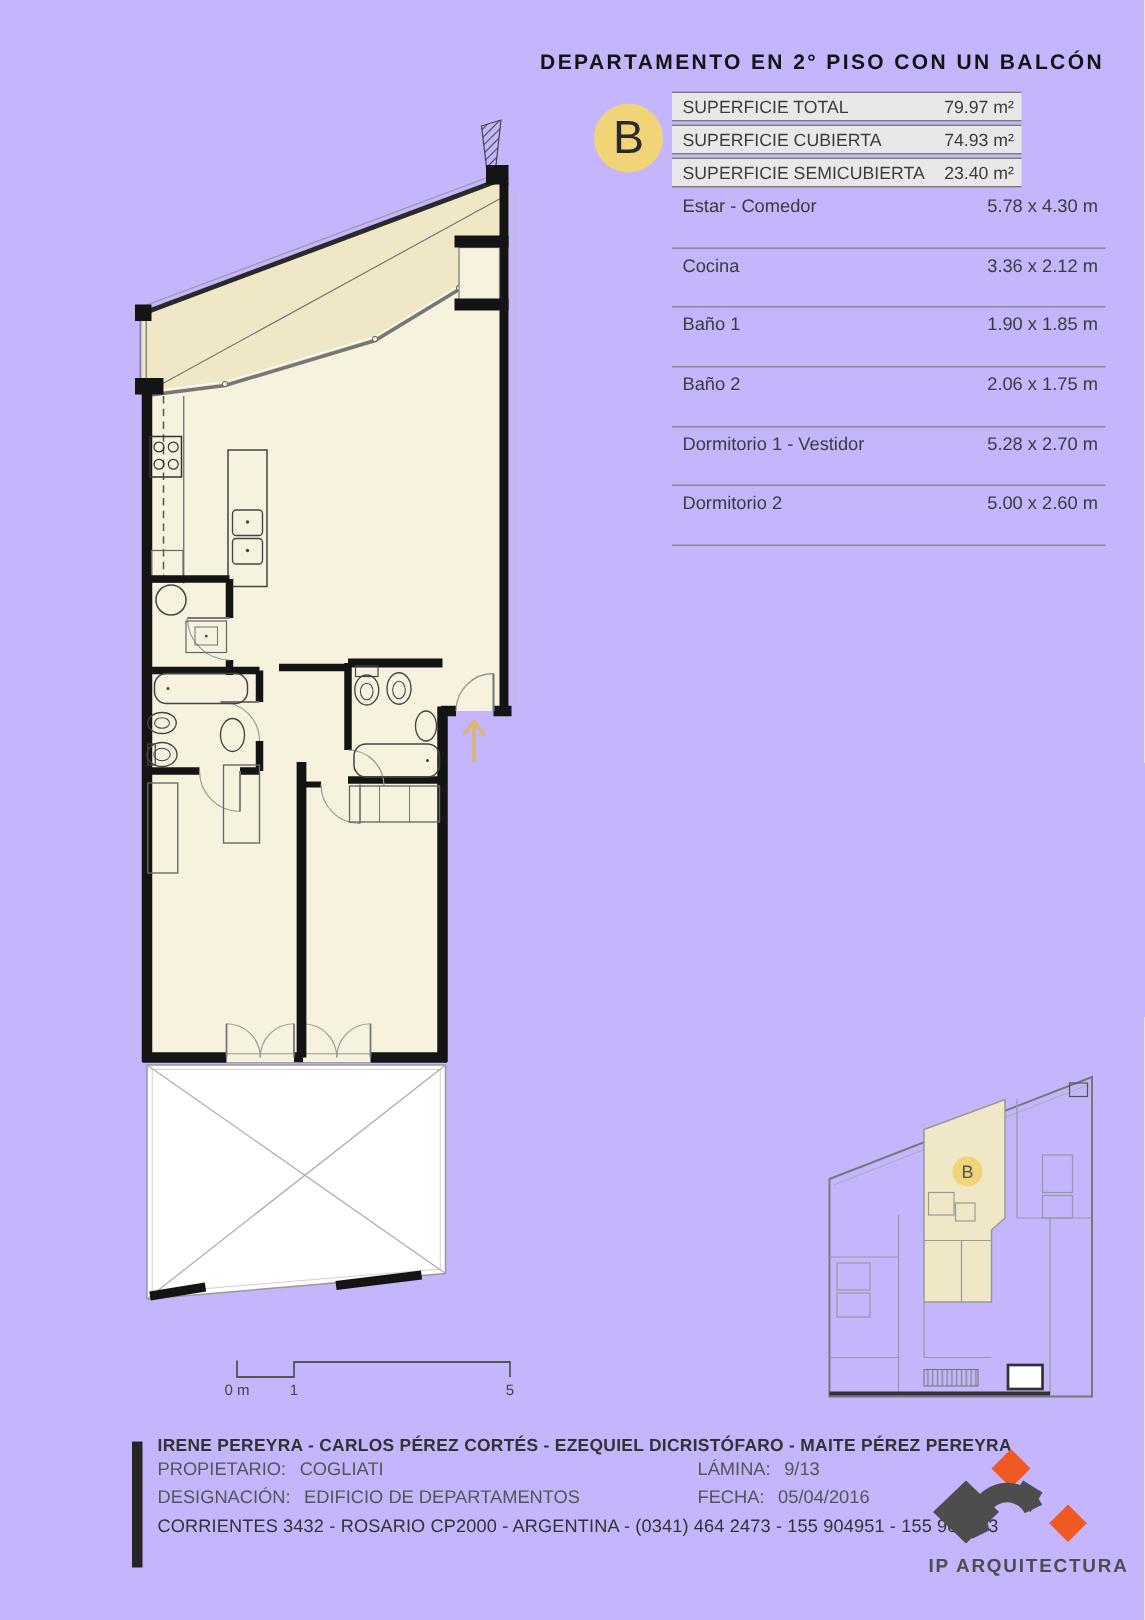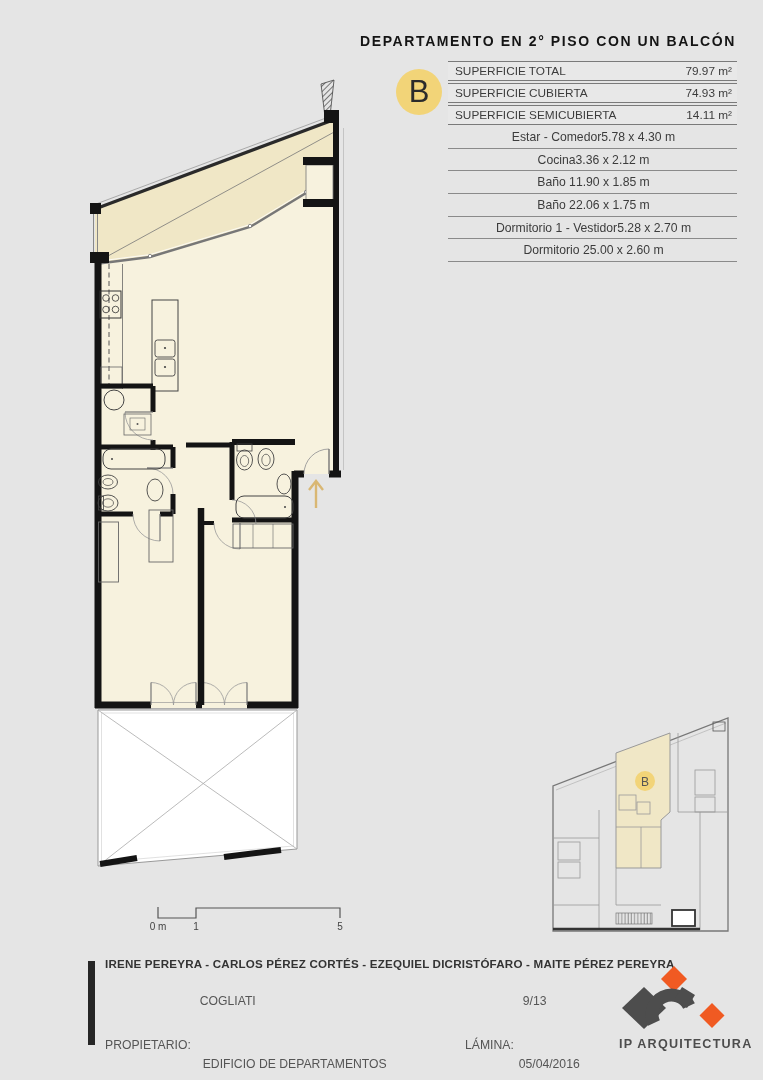--- a/index.html
+++ b/index.html
@@ -1,61 +1,61 @@
 <!DOCTYPE html>
 <html><head>
 <meta charset="utf-8">
 <style>
   html,body { margin:0; padding:0; background:#fff; }
   .page {
-    position:relative; width:763px; height:1080px; background:#e5e5e5;
+    position:relative; width:763px; height:1080px; background:#c4b5fd;
     font-family:"Liberation Sans", sans-serif; overflow:hidden; color:#333;
   }
   
   .sheet-title {
     position:absolute; top:33px; right:27px;
     font-size:14px; font-weight:bold; letter-spacing:1.6px; color:#141414;
     white-space:nowrap;
   }
   .badge-b {
     position:absolute; left:396px; top:69px; width:46px; height:46px;
     border-radius:50%; background:#f2d478;
     display:flex; align-items:center; justify-content:center;
     font-size:31px; color:#2b2b2b;
   }
   
-  .surf-table { position:absolute; left:448px; top:61px; width:289px; }
+  .surf-table { position:absolute; left:448px; top:61px; width:233px; }
   .surf-row {
     display:flex; justify-content:space-between; align-items:center;
     background:#e8e8e8; border-top:1.4px solid #7a7a7a; border-bottom:1.4px solid #7a7a7a;
     height:17.5px; padding:0 5px 0 7px; margin-bottom:2.6px;
     font-size:11.8px; color:#3c3c3c;
   }
   .room-table { position:absolute; left:448px; top:126px; width:289px; }
   .room-row {
-    display:flex; justify-content:center; align-items:center;
-    border-bottom:1px solid #8a8a8a; height:21.7px; padding:0 5px 0 7px;
+    display:flex; justify-content:space-between; align-items:center;
+    border-bottom:1px solid #8a8a8a; height:21.7px; padding:0 5px 17px 7px;
     font-size:12.2px; color:#3c3c3c;
   }
   
   .plan   { position:absolute; left:85px;  top:78px;  width:272px; height:862px; }
   .keyplan{ position:absolute; left:545px; top:715px; width:195px; height:222px; }
   .logo   { position:absolute; left:616px; top:950px; width:146px; height:108px; }
   
   .footer { position:absolute; left:88px; top:957px; width:586px; }
   .footer-bar { position:absolute; left:0; top:4px; width:7px; height:84px; background:#262626; }
   .footer-text { margin-left:17px; }
   .authors {
     font-size:11.6px; font-weight:bold; color:#333; letter-spacing:0.2px;
-    margin-bottom:24px; white-space:nowrap;
+    margin-bottom:2px; white-space:nowrap;
   }
   .frow { display:flex; font-size:12.2px; color:#555; margin-bottom:4.8px; }
   .frow .fleft { width:360px; display:flex; }
   .frow .fright { display:flex;text-align:right; }
-  .flabel { margin-right:9px;margin-top:44px; }
+  .flabel { margin-right:9px; }
   .address {
     font-size:12.1px; font-weight:normal; color:#333; letter-spacing:0.1px;
     margin-top:2px; white-space:nowrap;
   }
 </style>
 </head>
 <body>
 
 <div class="page">
 
@@ -70,21 +70,21 @@
         <span>79.97 m²</span>
       </div>
 
       <div class="surf-row">
         <span>SUPERFICIE CUBIERTA</span>
         <span>74.93 m²</span>
       </div>
 
       <div class="surf-row">
         <span>SUPERFICIE SEMICUBIERTA</span>
-        <span>14.11 m²</span>
+        <span>23.40 m²</span>
       </div>
     </div>
 
   <div class="room-table">
 
       <div class="room-row">
         <span>Estar - Comedor</span>
         <span>5.78 x 4.30 m</span>
       </div>
 

